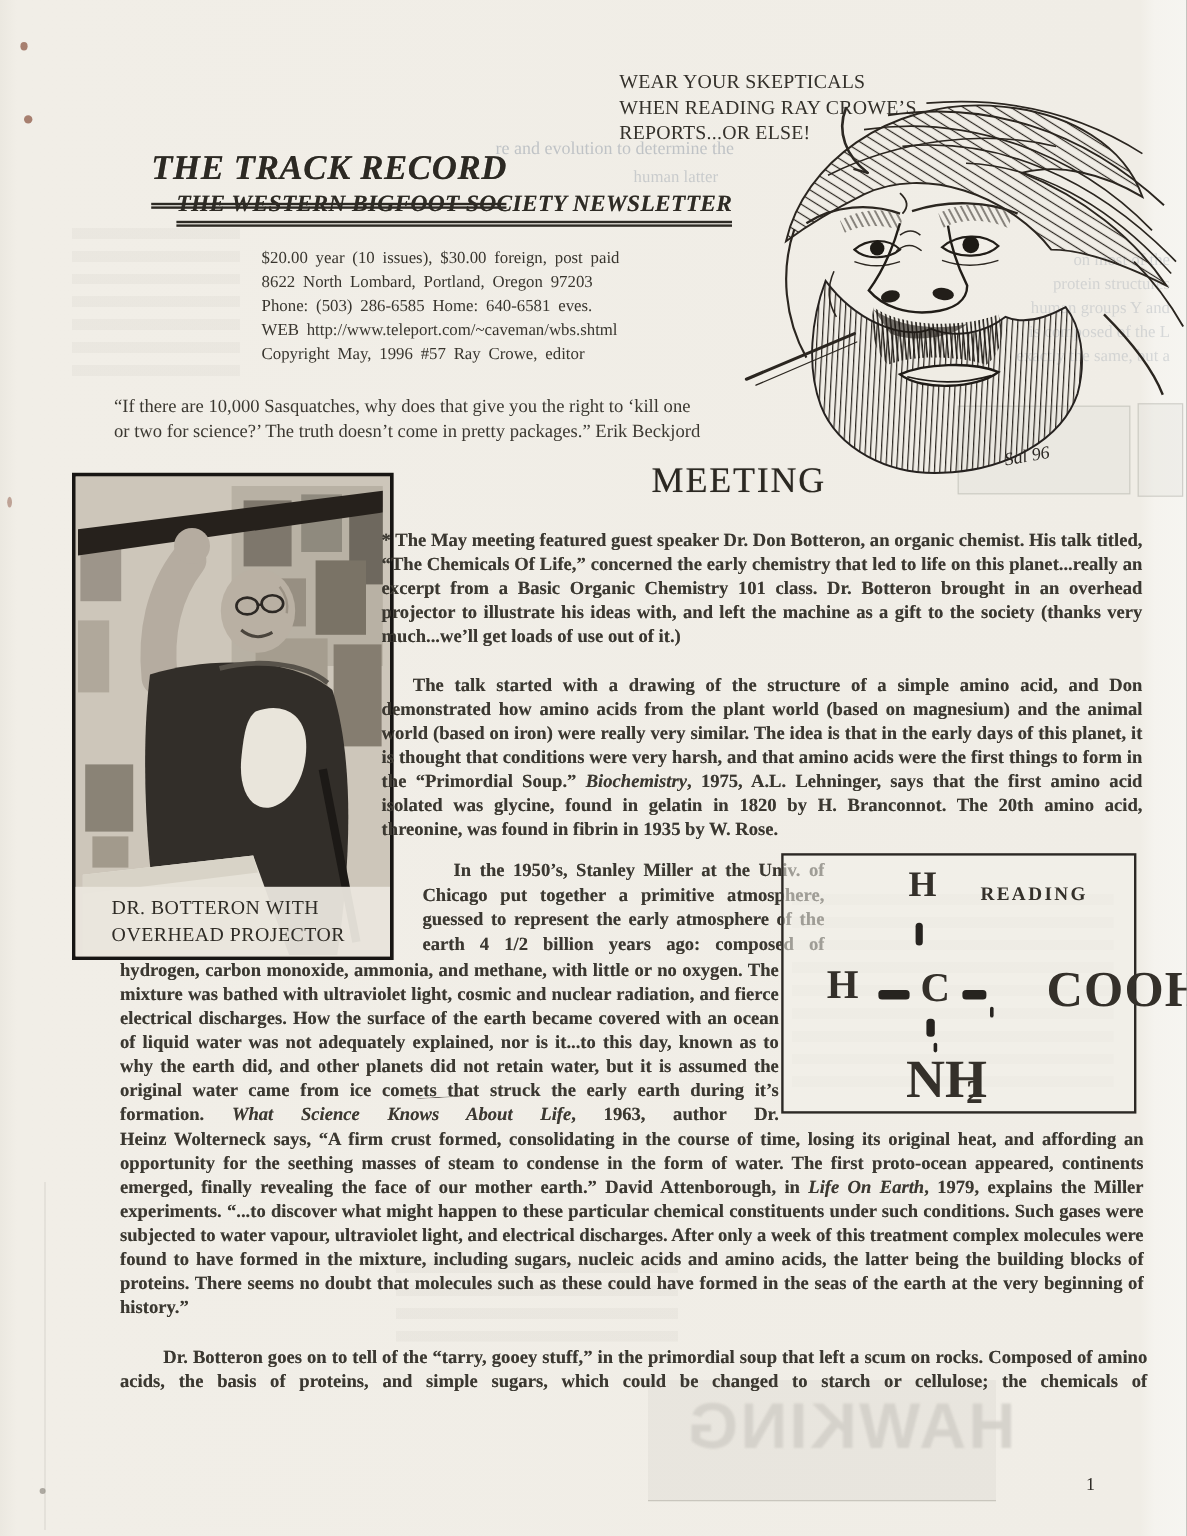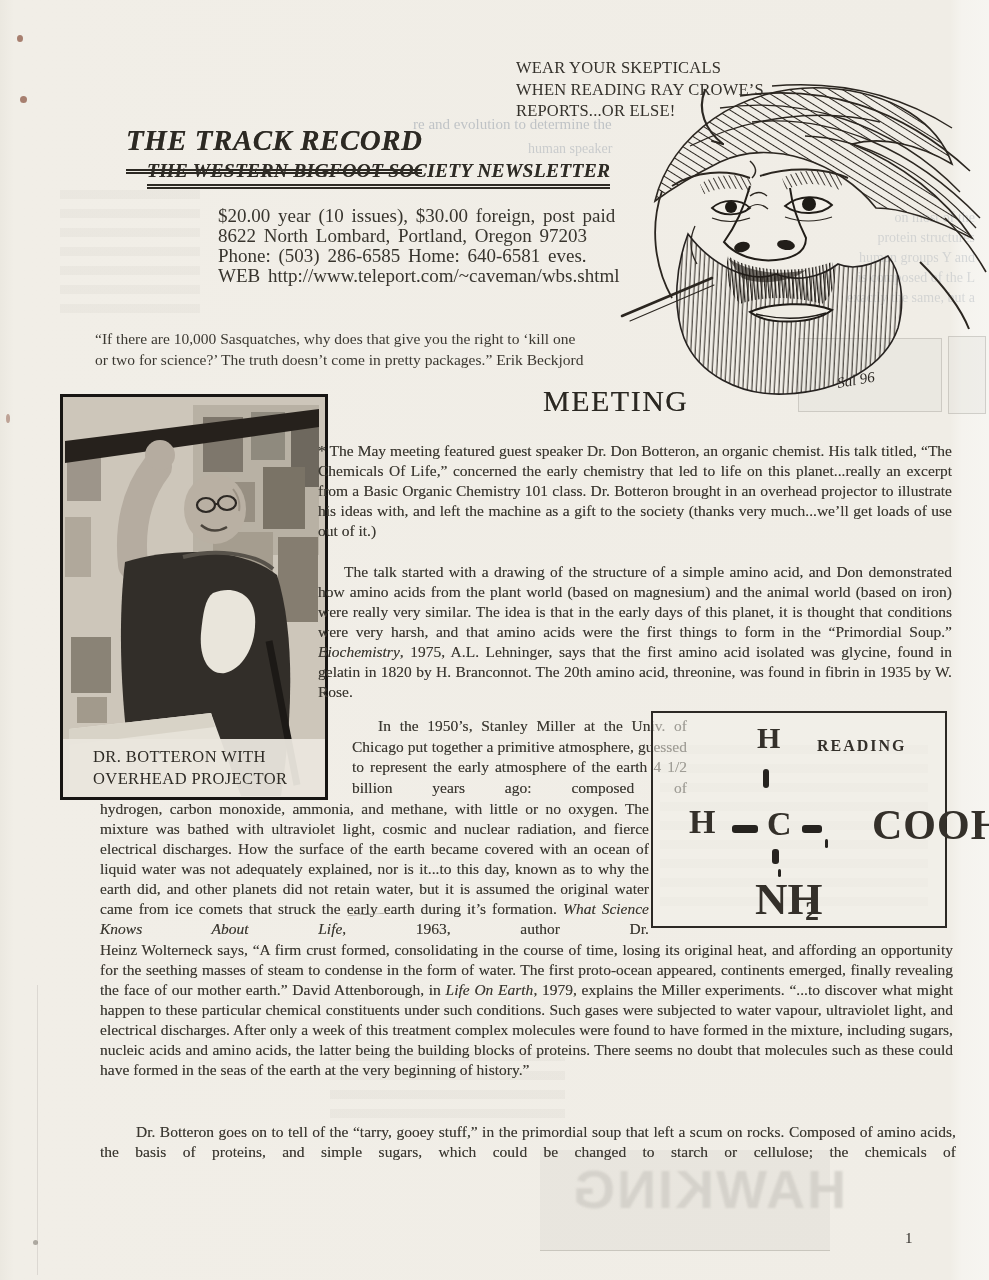--- a/index.html
+++ b/index.html
@@ -2,28 +2,28 @@
 <html><head>
 <meta charset="utf-8">
 <style>
   html,body{margin:0;padding:0;background:#6f6d68;}
   .page{
     position:relative;width:989px;height:1280px;overflow:hidden;
     background:linear-gradient(90deg,#ebe8e0 0,#f1eee7 14px,#f0ede6 950px,#f5f3ee 962px,#f6f5f1 100%);
     font-family:"Liberation Serif","DejaVu Serif",serif;color:#39362f;
   }
   .abs{position:absolute;}
-  .body-text{font-size:15.5px;line-height:20px;text-align:justify;color:#3b3831;text-shadow:0 0 .3px rgba(59,56,49,.55);}
+  .body-text{font-size:15.5px;line-height:20px;text-align:justify;color:#3b3831;text-shadow:0 0 .3px rgba(59,56,49,.55);font-weight:bold;}
   .jlast{text-align-last:justify;}
   .warning{left:516px;top:57px;font-size:16.5px;line-height:21.5px;color:#34312b;letter-spacing:.2px;}
   .title{left:109px;top:107px;margin:17px;font-size:29px;font-style:italic;font-weight:bold;letter-spacing:.5px;
          color:#2c2923;border-bottom:5px double #2c2923;padding-bottom:12px;text-shadow:0 0 .5px rgba(44,41,35,.6);}
   .subtitle{left:147px;top:160px;margin:0;font-size:19.5px;font-style:italic;font-weight:bold;letter-spacing:.3px;
          color:#2e2b25;border-bottom:5px double #2e2b25;padding-bottom:2px;text-shadow:0 0 .4px rgba(44,41,35,.55);}
-  .info{left:218px;top:206px;font-size:19px;line-height:20px;color:#38352e;word-spacing:3px;}
+  .info{left:218px;top:206px;font-size:14px;line-height:20px;color:#38352e;word-spacing:3px;}
   .quote{left:95px;top:328px;width:490px;font-size:15.5px;line-height:21px;color:#3b3831;}
   .meeting{left:543px;top:384px;margin:0;font-size:30px;font-weight:normal;letter-spacing:1.5px;color:#2b2822;text-shadow:0 0 .6px rgba(43,40,34,.6);}
   .photo-frame{left:48px;top:394px;width:262px;height:400px;border:3px solid #171513;background:#cdc6ba;margin-left:12px;}
   .photo-caption{position:absolute;left:0;bottom:0;width:100%;height:58px;background:rgba(234,230,221,.95);
      font-size:16.5px;line-height:22px;padding:7px 0 0 30px;box-sizing:border-box;color:#2e2b25;letter-spacing:.4px;}
   .diagram{left:651px;top:711px;width:292px;height:213px;border:2px solid #2c2925;background:rgba(243,240,233,.55);}
   .diagram span{position:absolute;font-weight:bold;color:#34302a;}
   .bond{position:absolute;background:#26231f;border-radius:3px;}
   .pageno{left:905px;top:1230px;font-size:15px;color:#2f2c27;}
   .ghost{position:absolute;color:#8f99a6;filter:blur(.5px);margin-left:23px;}
@@ -46,21 +46,21 @@
   <div class="speck abs" style="left:17px;top:35px;width:6px;height:7px;"></div>
   <div class="speck abs" style="left:20px;top:96px;width:7px;height:7px;"></div>
   <div class="speck abs" style="left:6px;top:414px;width:4px;height:9px;opacity:.5;"></div>
   <div class="speck abs" style="left:33px;top:1240px;width:5px;height:5px;opacity:.45;background:#5a544c;"></div>
   <div class="vline" style="left:37px;top:985px;height:290px;"></div>
   <div class="smudge" style="left:60px;top:190px;width:140px;height:125px;"></div>
   <div class="smudge" style="left:660px;top:745px;width:268px;height:162px;"></div>
   <div class="smudge" style="left:330px;top:1052px;width:235px;height:66px;"></div>
 
   <div class="ghost" style="left:390px;top:116px;font-size:15px;opacity:.5;width:560px;">re and evolution to determine the</div>
-  <div class="ghost" style="left:505px;top:141px;font-size:14px;opacity:.4;">human speaker</div>
+  <div class="ghost" style="left:505px;top:141px;font-size:14px;opacity:.4;">human latter</div>
   <div class="ghost" style="left:600px;top:208px;width:352px;font-size:14px;line-height:20px;opacity:.3;text-align:right;">
     <div>on most of the</div>
     <div>protein structures</div>
     <div>human groups Y and</div>
     <div>is composed of the L</div>
     <div>exactly the same, but a</div>
   </div>
   <div class="ghost-frame" style="left:798px;top:338px;width:142px;height:72px;"></div>
   <div class="ghost-frame" style="left:948px;top:336px;width:36px;height:76px;"></div>
   <div class="hstrip" style="left:540px;top:1150px;width:290px;height:100px;"></div>
@@ -76,20 +76,21 @@
     <path d="M28,58 l-11,-3" stroke="#2c2823" stroke-width="2" fill="none" stroke-linecap="round"></path>
   </svg>
 
   <h1 class="abs title">THE TRACK RECORD</h1>
   <h2 class="abs subtitle">THE WESTERN BIGFOOT SOCIETY NEWSLETTER</h2>
   <div class="abs info">
     <div>$20.00 year (10 issues), $30.00 foreign, post paid</div>
     <div>8622 North Lombard, Portland, Oregon 97203</div>
     <div>Phone: (503) 286-6585  Home: 640-6581 eves.</div>
     <div>WEB http://www.teleport.com/~caveman/wbs.shtml</div>
+    <div>Copyright May, 1996  #57  Ray Crowe, editor</div>
   </div>
 
   <div class="abs quote">“If there are 10,000 Sasquatches, why does that give you the right to ‘kill one or two for science?’  The truth doesn’t come in pretty packages.”  Erik Beckjord</div>
 
   <svg class="abs" style="left:600px;top:66px;" width="389" height="360" viewBox="0 0 389 360">
     <defs>
       <pattern id="hv" width="4.5" height="12" patternUnits="userSpaceOnUse" patternTransform="rotate(3)">
           <path d="M2 0 V12" stroke="#2b2620" stroke-width="1"></path>
         </pattern>
       <pattern id="hv2" width="3.5" height="12" patternUnits="userSpaceOnUse" patternTransform="rotate(-5)">

